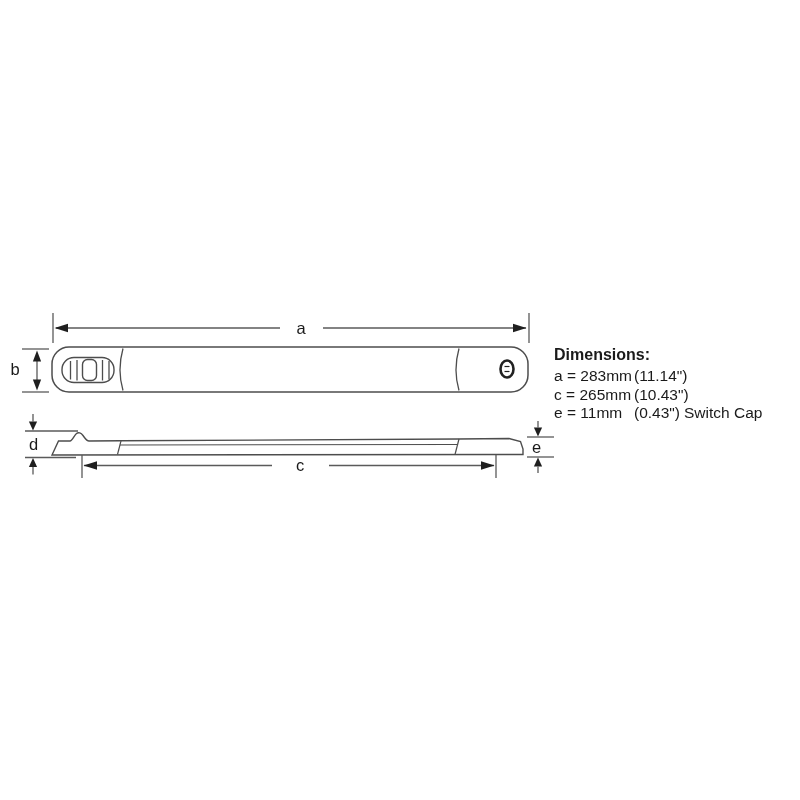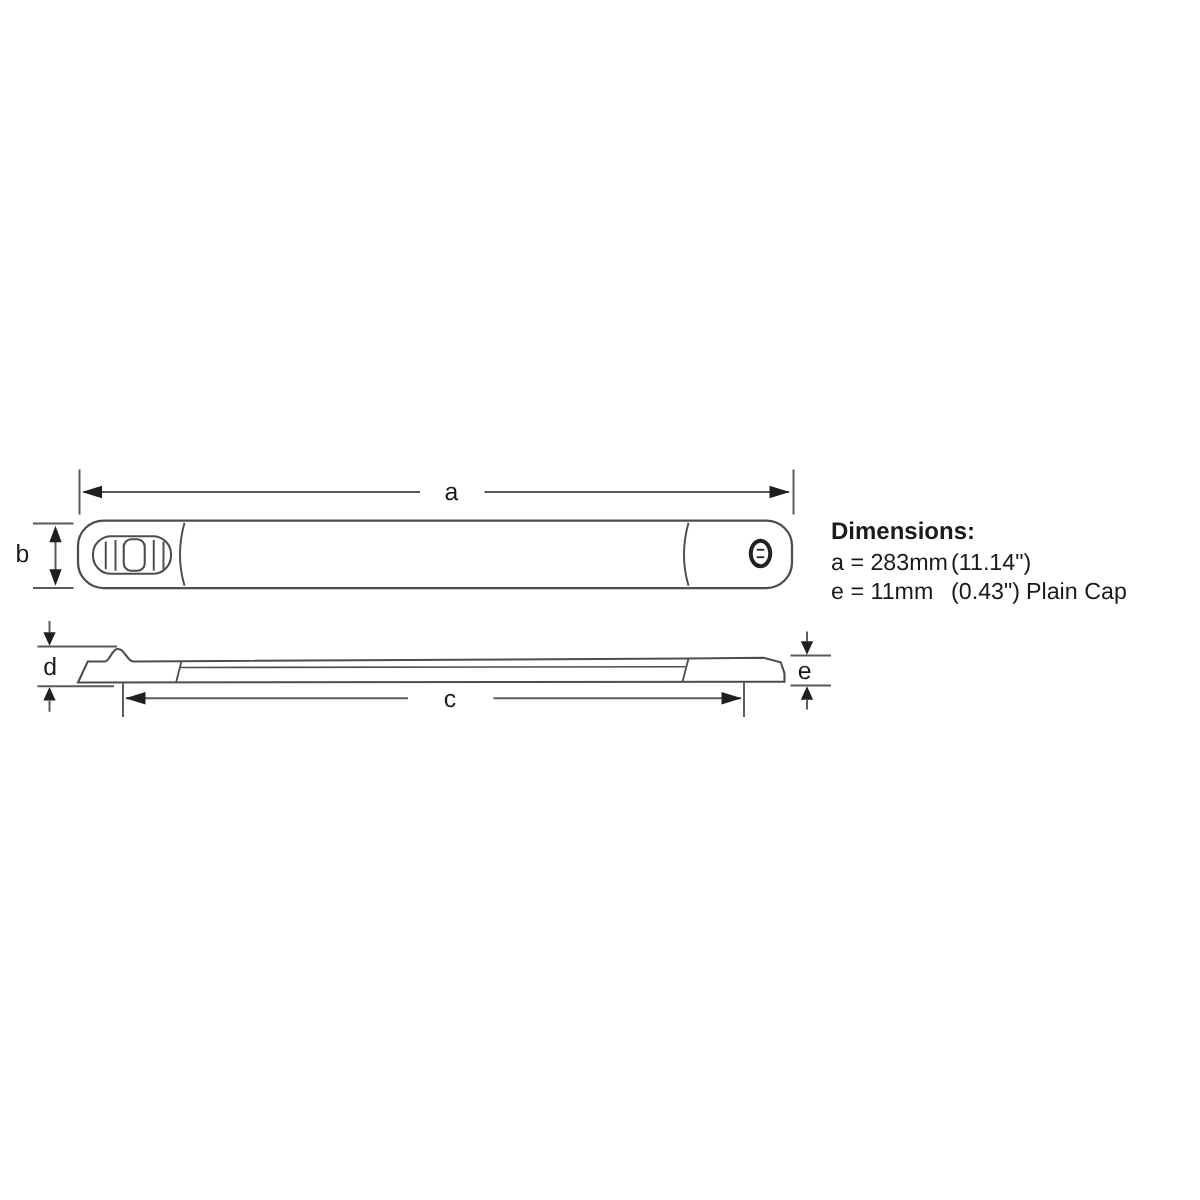--- a/index.html
+++ b/index.html
@@ -100,19 +100,24 @@
   </svg>
 
   <div class="dims-block">
     <div class="dims-title">Dimensions:</div>
     <div class="dim-row">
       <span class="mm">a = 283mm</span>
       <span class="inch">(11.14")</span>
       <span class="note"></span>
     </div>
     <div class="dim-row">
+      <span class="mm">c = 265mm</span>
+      <span class="inch">(10.43")</span>
+      <span class="note"></span>
+    </div>
+    <div class="dim-row">
       <span class="mm">e = 11mm</span>
       <span class="inch">(0.43")</span>
-      <span class="note">Plain Cap</span>
+      <span class="note">Switch Cap</span>
     </div>
   </div>
 
 </div>
 
 </body></html>

